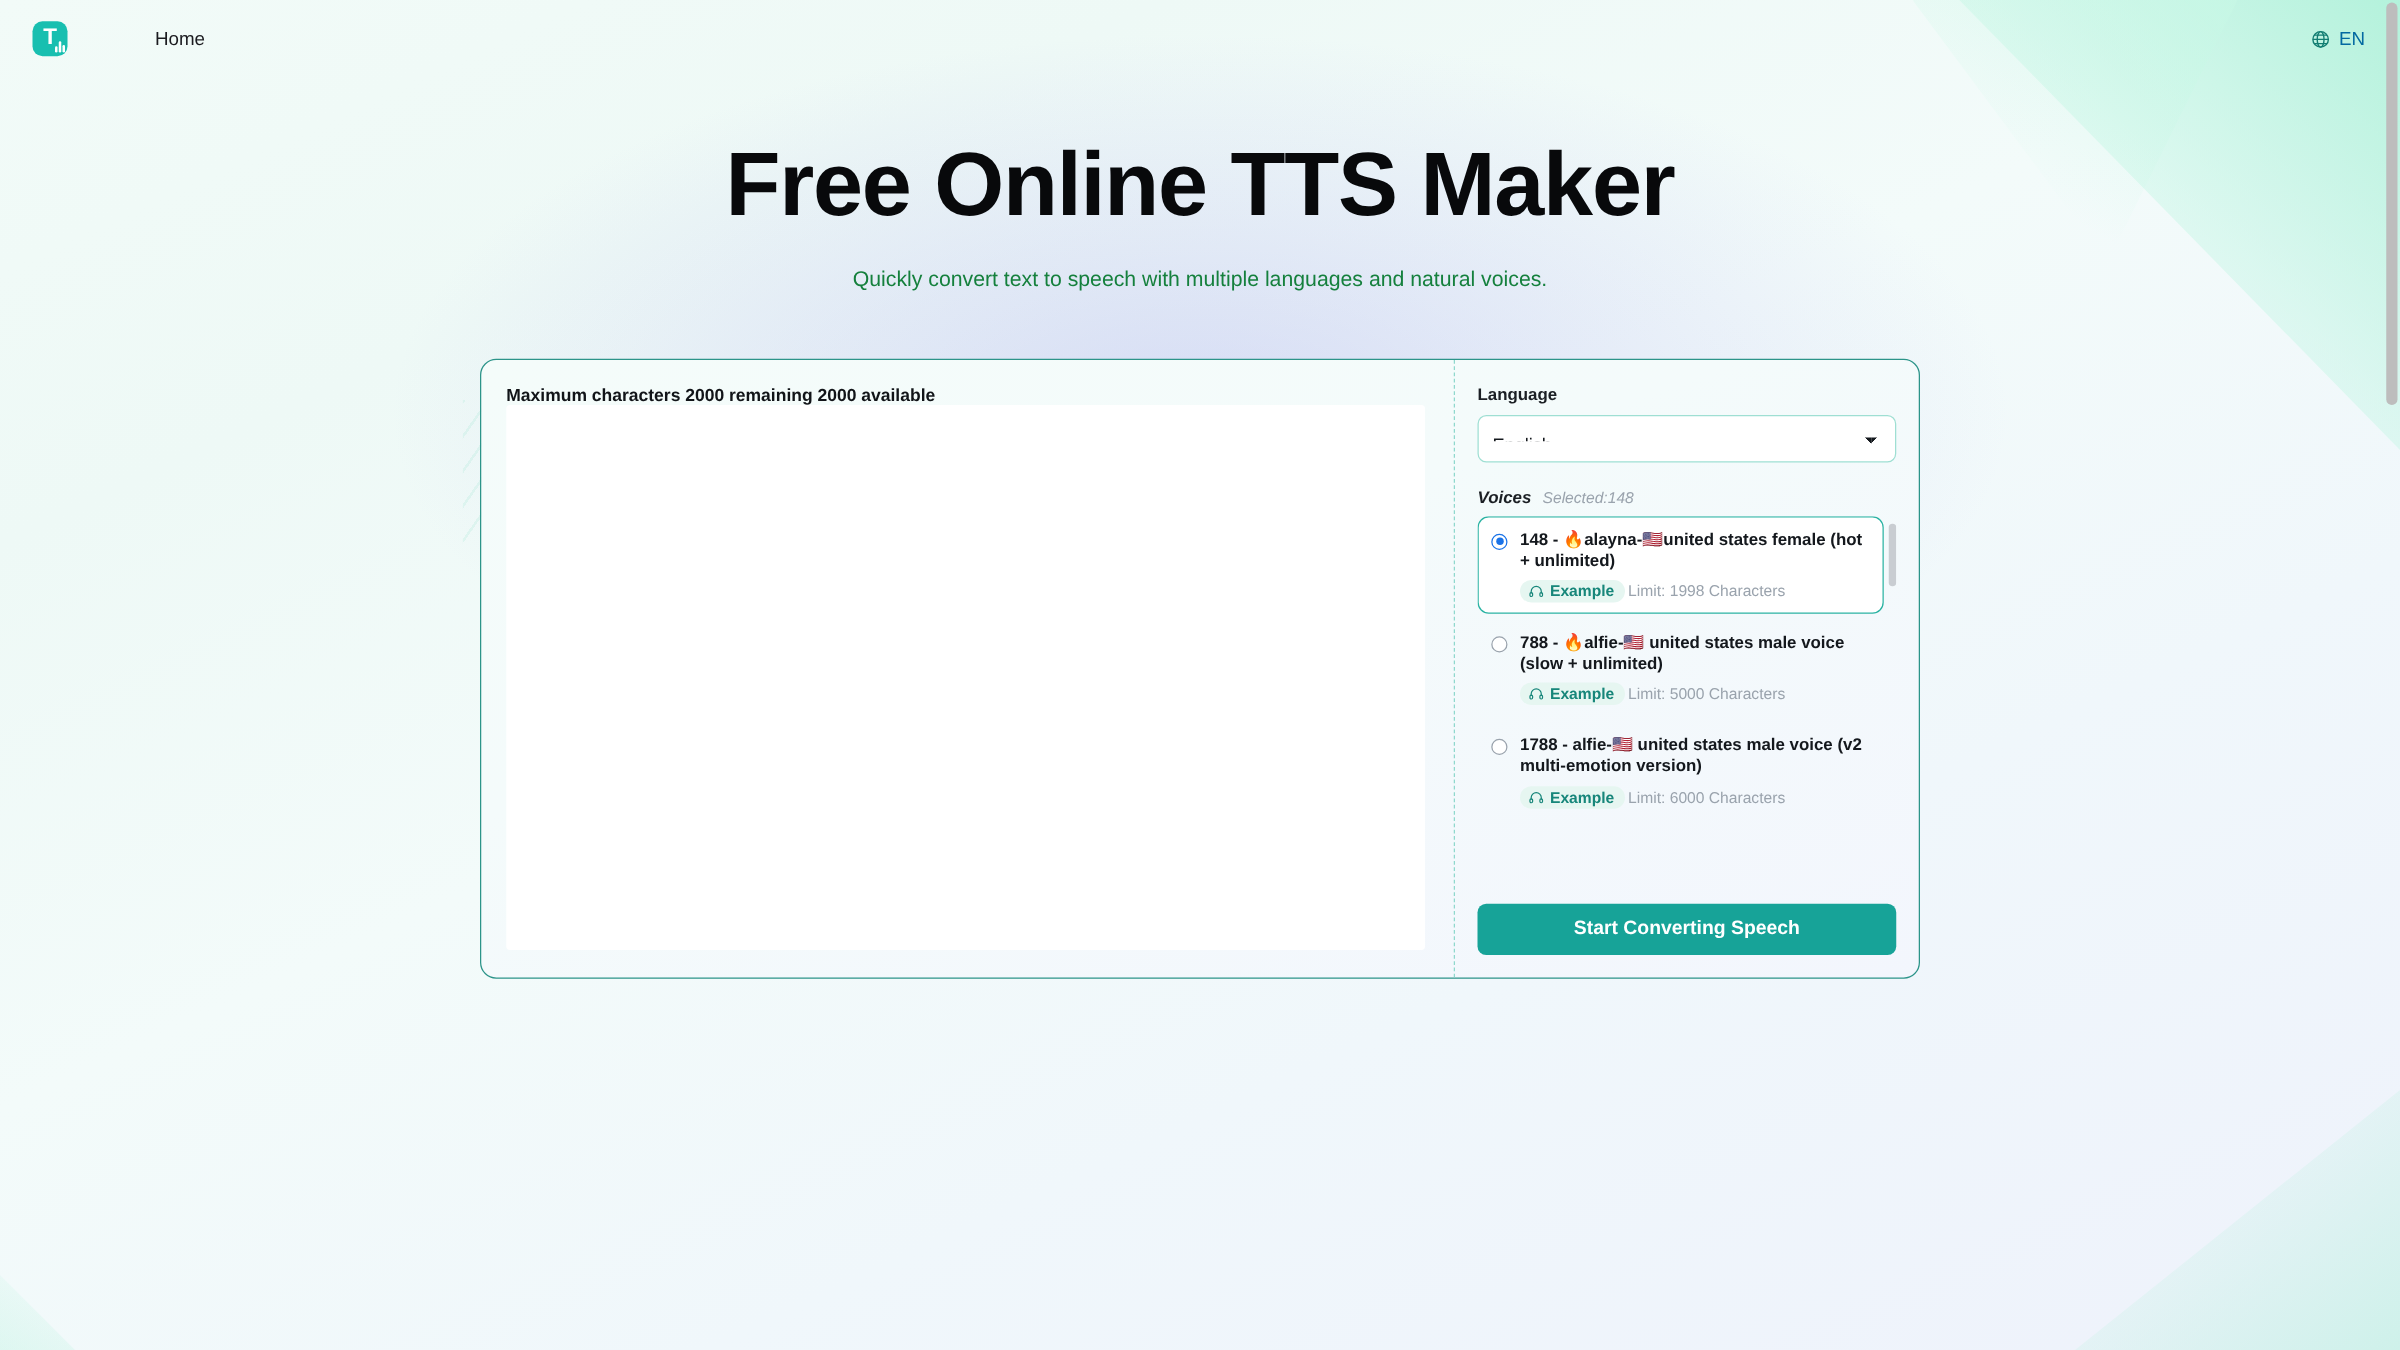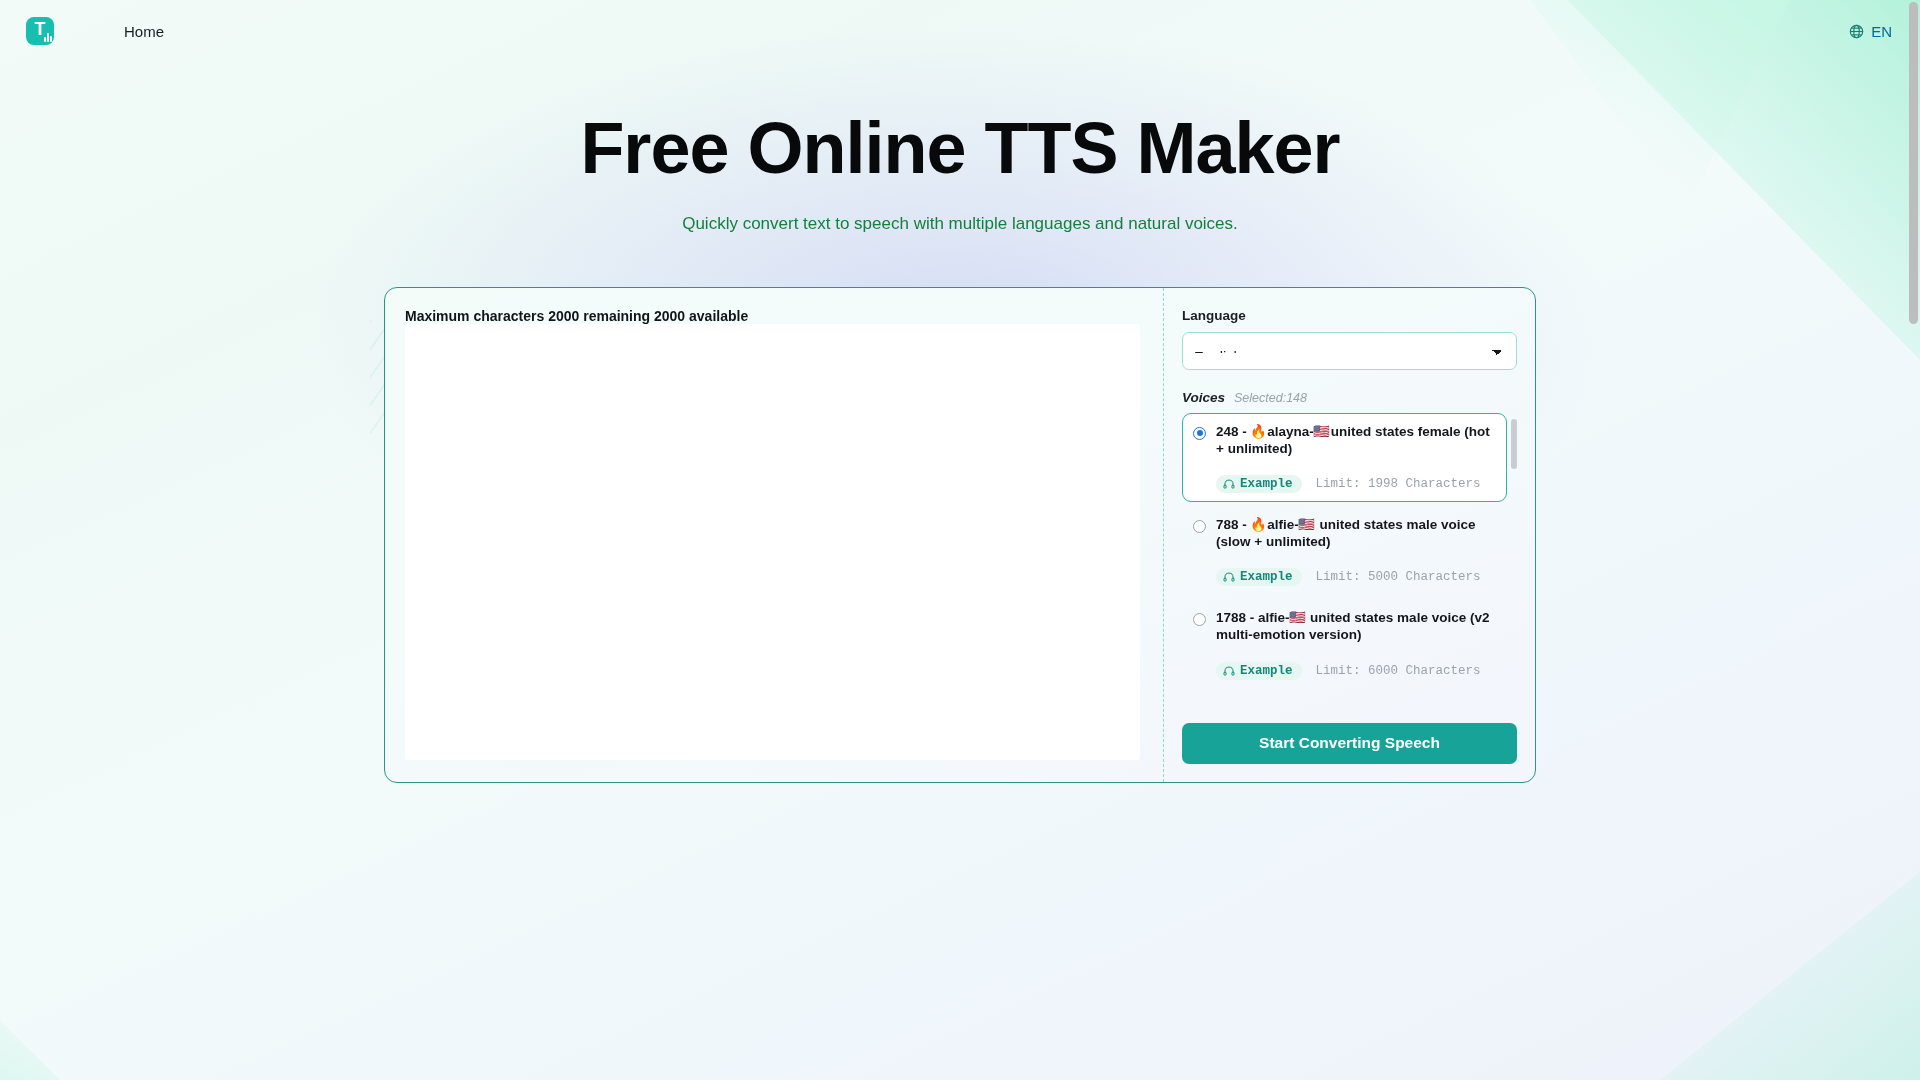--- a/index.html
+++ b/index.html
@@ -285,25 +285,24 @@
     background: #1a73e8;
   }
   .voice-body { flex: 1; min-width: 0; }
   .voice-name {
     font-size: 13.5px;
     font-weight: bold;
     color: #14181d;
     line-height: 1.27;
   }
   .voice-meta {
-    margin-top: 18px;
+    margin-top: 7px;
     display: flex;
     align-items: center;
-    gap: 14px;
-    font-family: Liberation Mono, monospace;
+    gap: 2px;
   }
   .example-badge {
     display: inline-flex;
     align-items: center;
     gap: 5px;
     background: #e6f6f1;
     border-radius: 11px;
     padding: 2px 9px 2px 7px;
     font-size: 12.5px;
     font-weight: bold;
@@ -405,21 +404,21 @@
 
     <div id="voices-head">
       <div class="field-label">Voices</div>
       <div id="voices-selected">Selected:148</div>
     </div>
 
     <div id="voice-list">
       <div class="voice-item selected">
         <span class="voice-radio"></span>
         <div class="voice-body">
-          <div class="voice-name">248 - 🔥alayna-🇺🇸united states female (hot + unlimited)</div>
+          <div class="voice-name">148 - 🔥alayna-🇺🇸united states female (hot + unlimited)</div>
           <div class="voice-meta">
             <span class="example-badge">
               <span>
                 <svg width="12" height="12" viewBox="0 0 16 16" fill="none" stroke="#17867a" stroke-width="1.3">
                   <path d="M2.6 10.5V8.2a5.4 5.4 0 0 1 10.8 0v2.3"></path>
                   <rect x="1.3" y="9.4" width="2.8" height="4.2" rx="1.3"></rect>
                   <rect x="11.9" y="9.4" width="2.8" height="4.2" rx="1.3"></rect>
                 </svg>
               </span>
               <span>Example</span>

